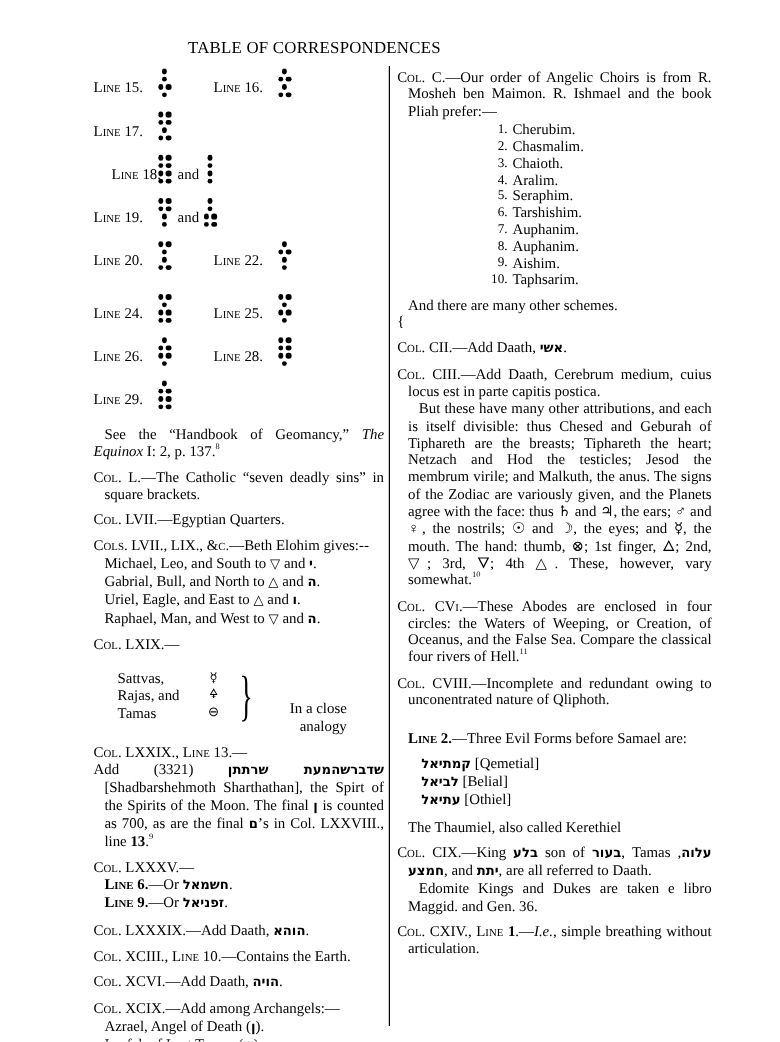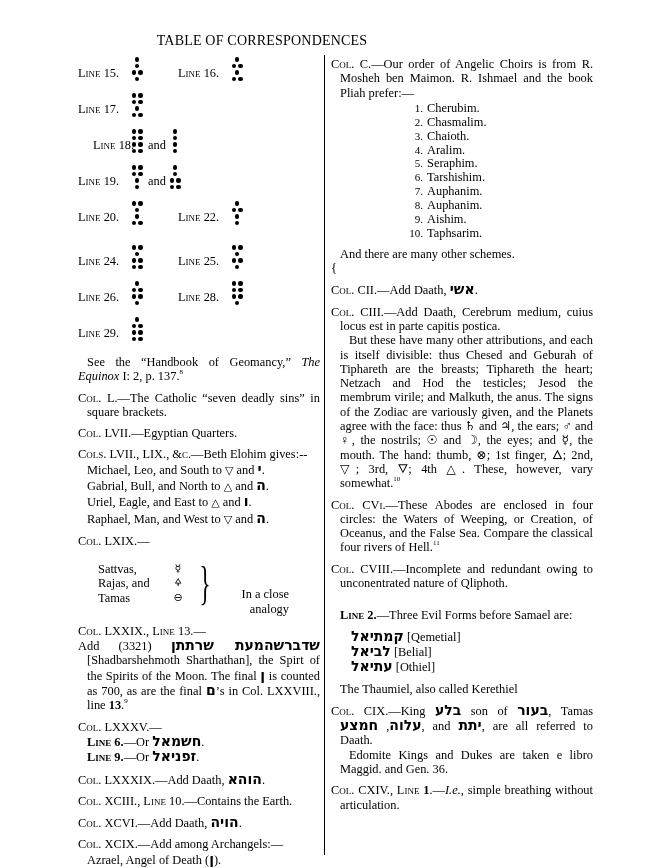--- a/index.html
+++ b/index.html
@@ -19,21 +19,21 @@
   .geo-label { position: absolute; top: 9px; font-variant: small-caps; }
   .geo { position: absolute; top: 0; }
   .geo .r { display: flex; justify-content: center; gap: 2px; height: 6.5px; width: 12px; }
   .geo .d { width: 4.5px; height: 4.5px; border-radius: 50%; background: #000; }
   .and { position: absolute; top: 9px; }
   .entry { margin-bottom: 7px; }
   .hang { padding-left: 9px; text-indent: -9px; text-align: justify; }
   .ind { padding-left: 9px; }
   .par { text-indent: 9px; }
   .just { text-align: justify; }
-  .heb { font-family: "DejaVu Sans", sans-serif; font-weight: bold; font-size: 14px; }
+  .heb { font-family: "DejaVu Sans", sans-serif; font-weight: bold; font-size: 11px; }
   .sym { font-family: "DejaVu Sans", sans-serif; font-size: 11px; }
   .gunas { display: flex; align-items: center; margin: 3px 0 8px 20px; }
   .gunas .names { width: 65px; }
   .gunas .syms { width: 30px; text-align: center; }
   .gunas .brace { font-size: 46px; line-height: 40px; font-weight: 100; width: 26px; transform: scaleX(0.5); }
   .gunas .note { width: 70px; text-align: right; margin-top: 36px; }
   .choirs { margin: 1px 0 7px 68px; }
   .choirs .li { display: flex; height: 13.9px; }
   .choirs .n { width: 24px; text-align: right; padding-right: 4px; font-size: 11px; }
   .evil { margin: 6px 0 7px 20px; }

